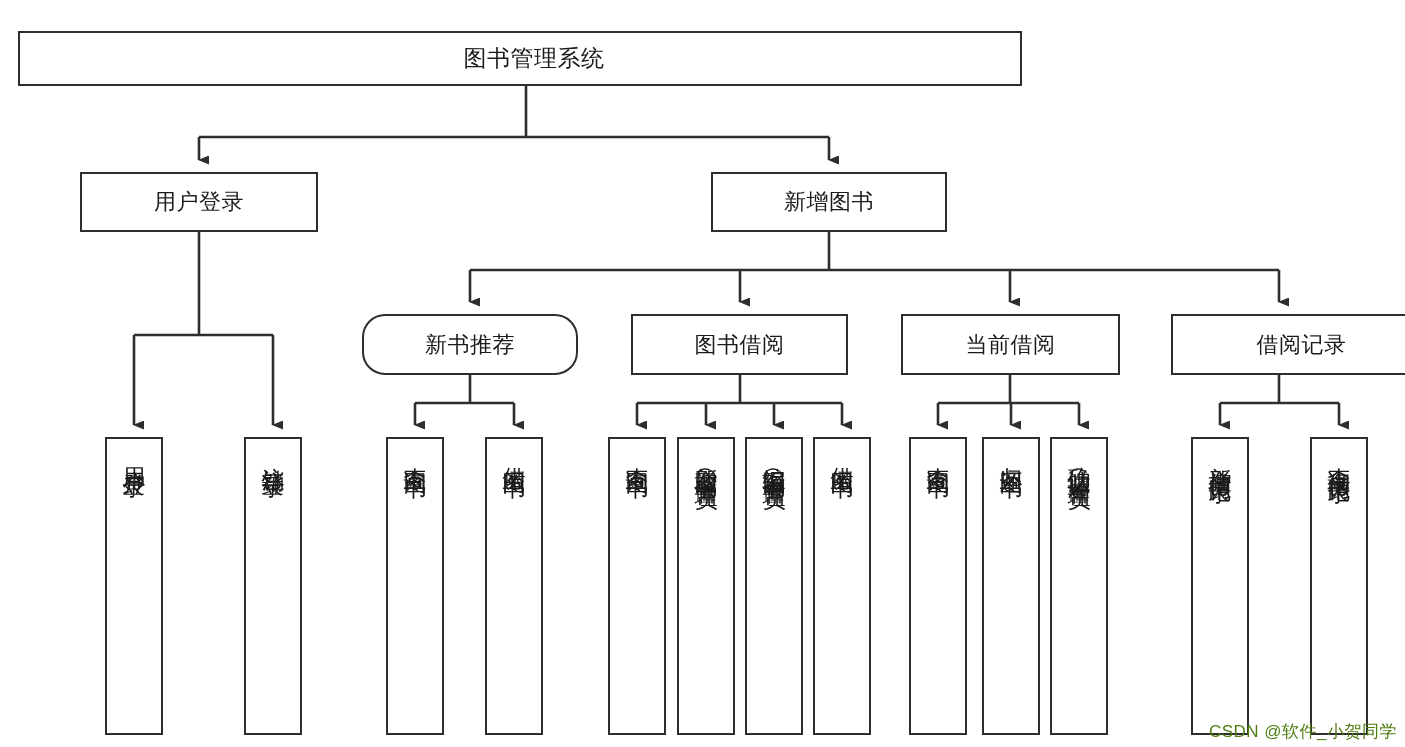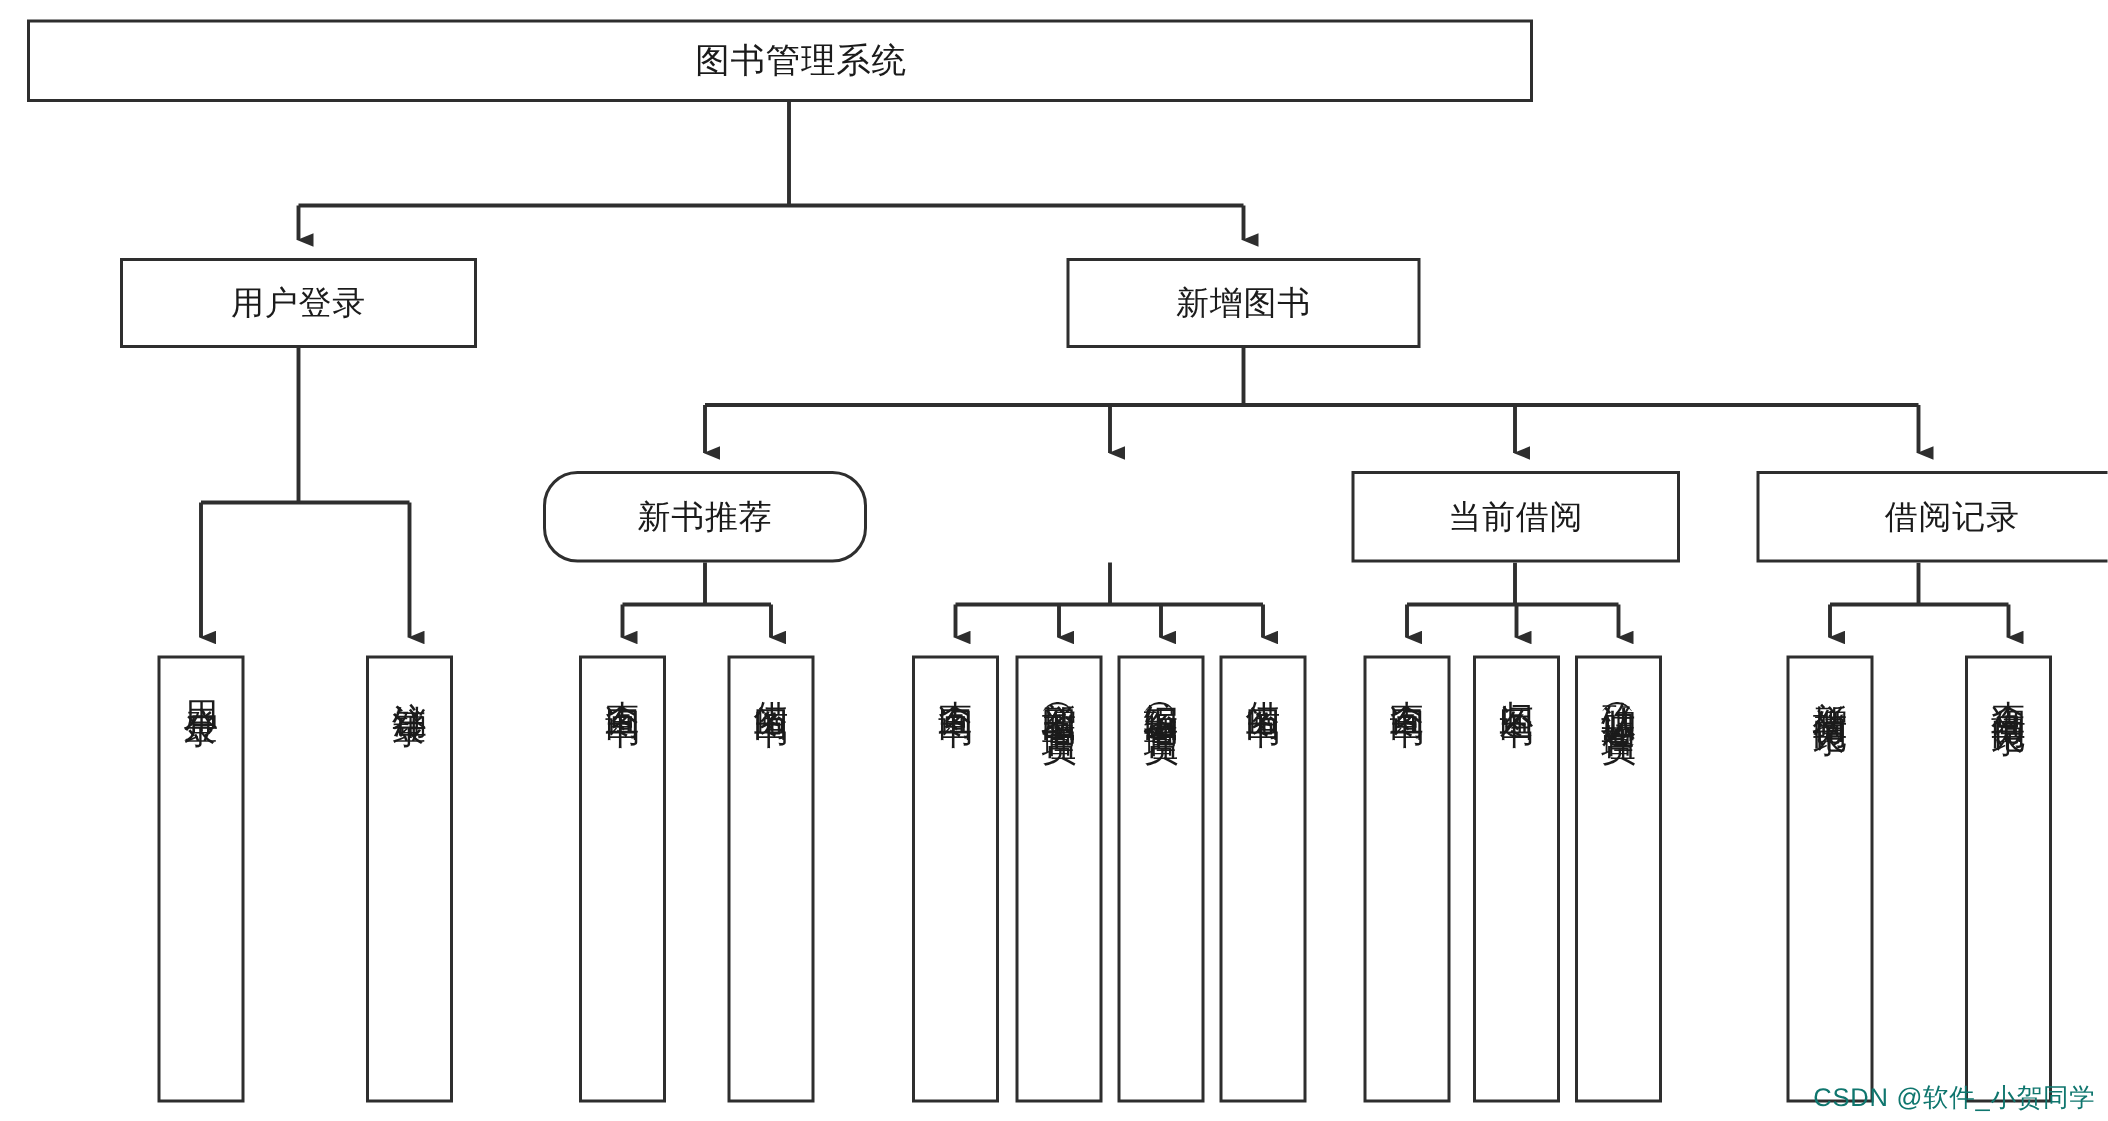--- a/index.html
+++ b/index.html
@@ -57,21 +57,21 @@
     font-size: 23px;
     letter-spacing: 3px;
     line-height: 1;
   }
   .node.root .node-label { font-size: 23px; }
   .watermark {
     position: absolute;
     right: 8px;
     bottom: 4px;
     font-size: 17px;
-    color: #0f766e;
+    color: #4d7c0f;
     letter-spacing: 0.5px;
     white-space: nowrap;
   }
 </style>
 </head>
 <body>
 
 <div id="diagram-root">
 
   <svg class="connectors" viewBox="0 0 1405 747" xmlns="http://www.w3.org/2000/svg">
@@ -110,33 +110,36 @@
         <line x1="938" y1="403" x2="938" y2="425" marker-end="url(#arrowhead)"></line>
         <line x1="1011" y1="403" x2="1011" y2="425" marker-end="url(#arrowhead)"></line>
         <line x1="1079" y1="403" x2="1079" y2="425" marker-end="url(#arrowhead)"></line>
         <line x1="1279" y1="375" x2="1279" y2="403"></line>
         <line x1="1220" y1="403" x2="1339" y2="403"></line>
         <line x1="1220" y1="403" x2="1220" y2="425" marker-end="url(#arrowhead)"></line>
         <line x1="1339" y1="403" x2="1339" y2="425" marker-end="url(#arrowhead)"></line>
       </g>
   </svg>
 
-  <div class="node horizontal root" style="left: 18px; top: 13px; width: 1004px; height: 55px; padding-left: 28px;">
+  <div class="node horizontal root" style="left: 18px; top: 31px; width: 1004px; height: 55px; padding-left: 28px;">
     <span class="node-label">图书管理系统</span>
   </div>
 
   <div class="node horizontal" style="left: 80px; top: 172px; width: 238px; height: 60px;">
     <span class="node-label">用户登录</span>
   </div>
   <div class="node horizontal" style="left: 711px; top: 172px; width: 236px; height: 60px;">
     <span class="node-label">新增图书</span>
   </div>
 
   <div class="node horizontal" style="left: 362px; top: 314px; width: 216px; height: 61px; border-radius: 23px;">
     <span class="node-label">新书推荐</span>
+  </div>
+  <div class="node horizontal" style="left: 631px; top: 314px; width: 217px; height: 61px;">
+    <span class="node-label">图书借阅</span>
   </div>
   <div class="node horizontal" style="left: 901px; top: 314px; width: 219px; height: 61px; justify-content: center;">
     <span class="node-label">当前借阅</span>
   </div>
   <div class="node horizontal" style="left: 1171px; top: 314px; width: 261px; height: 61px;">
     <span class="node-label">借阅记录</span>
   </div>
 
   <div class="node vertical" style="left: 105px; top: 437px; width: 58px; height: 298px;">
     <span class="node-label">用户登录</span>

